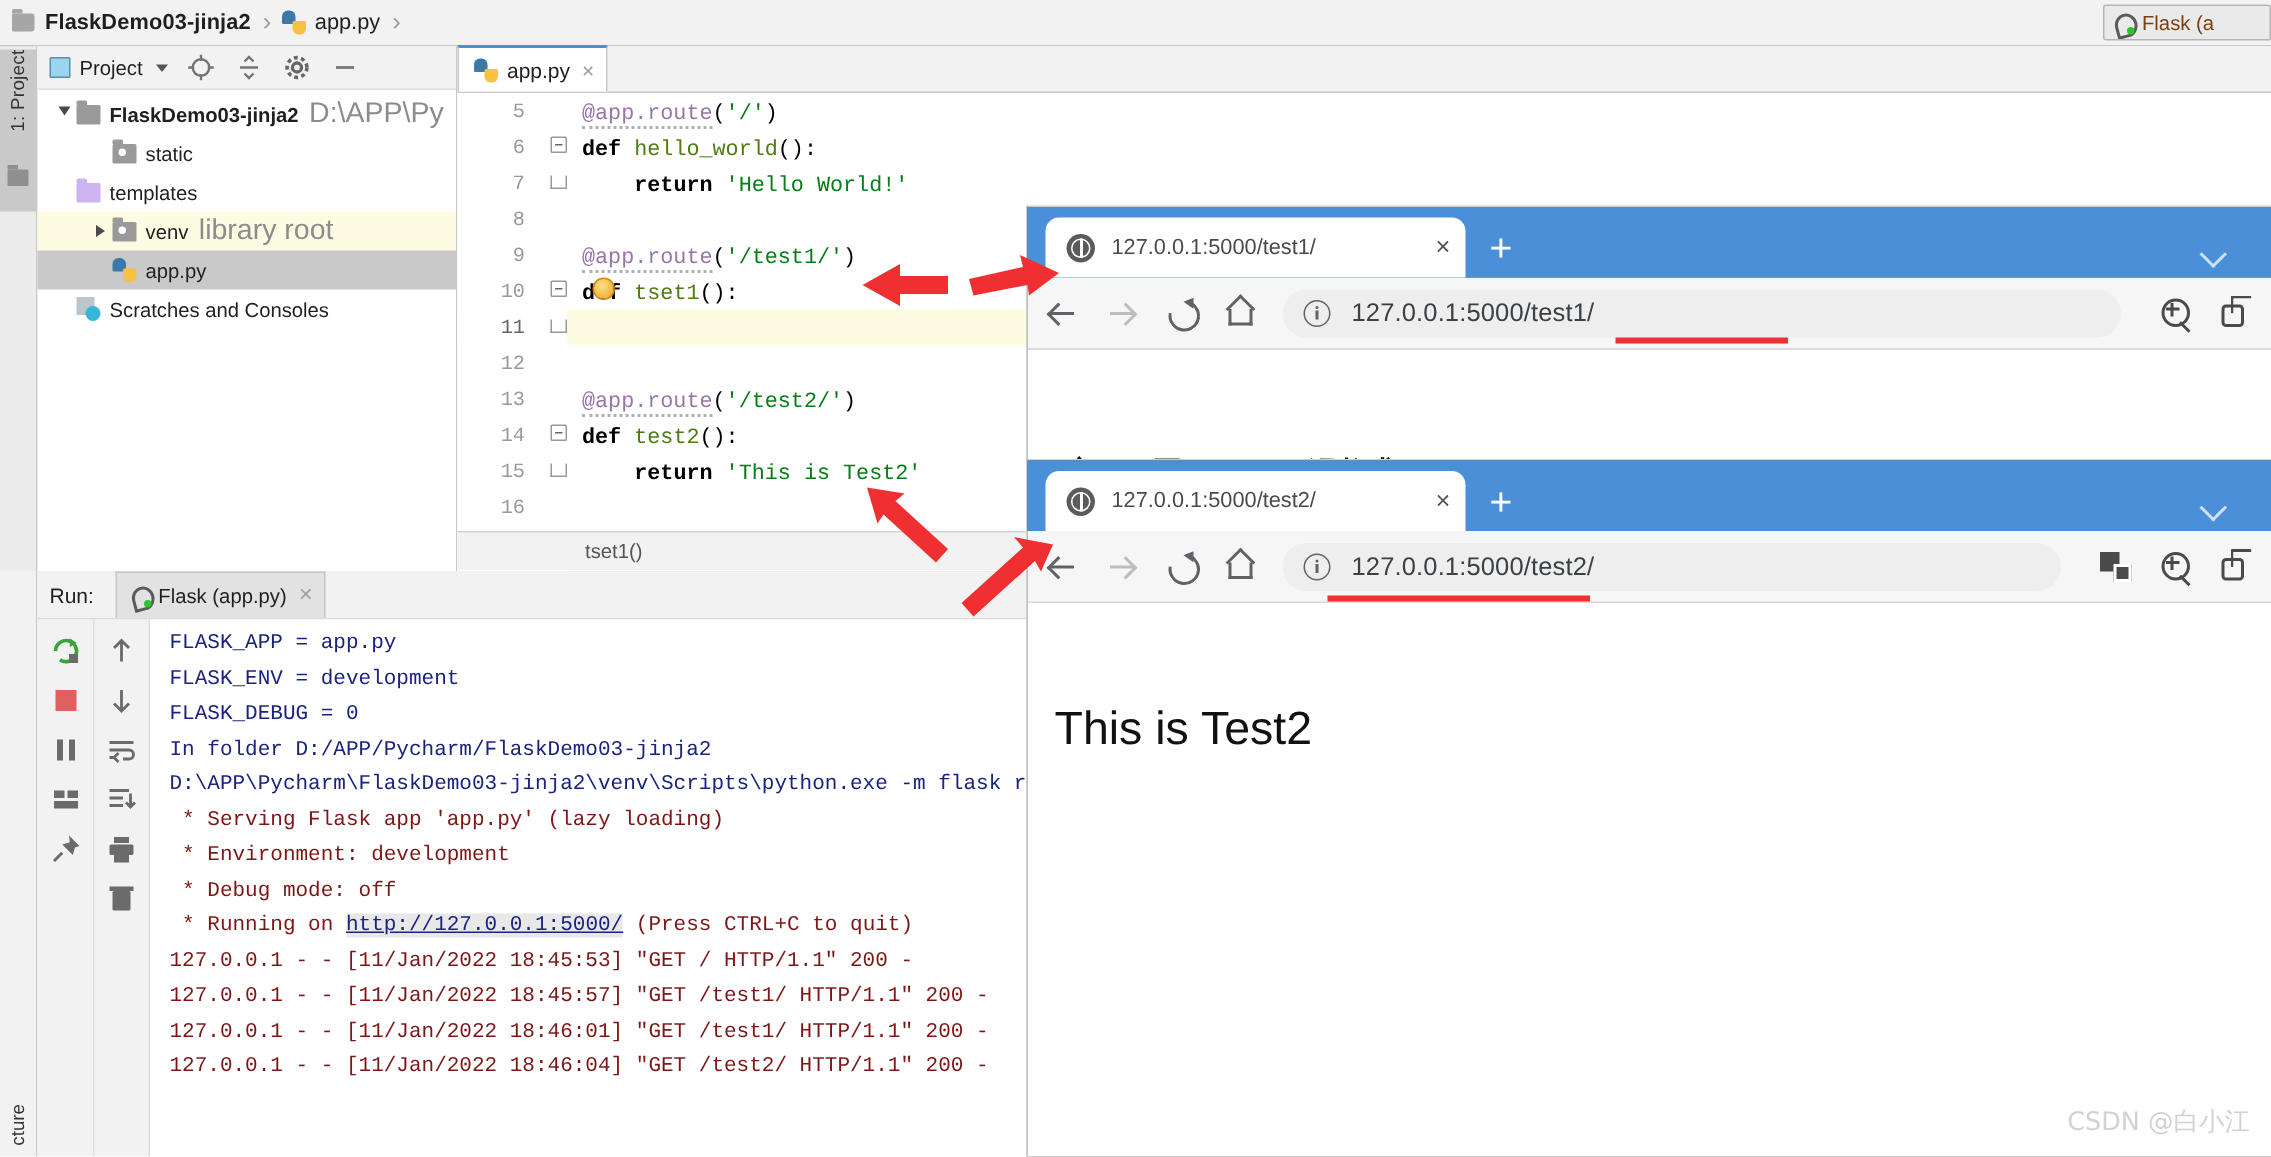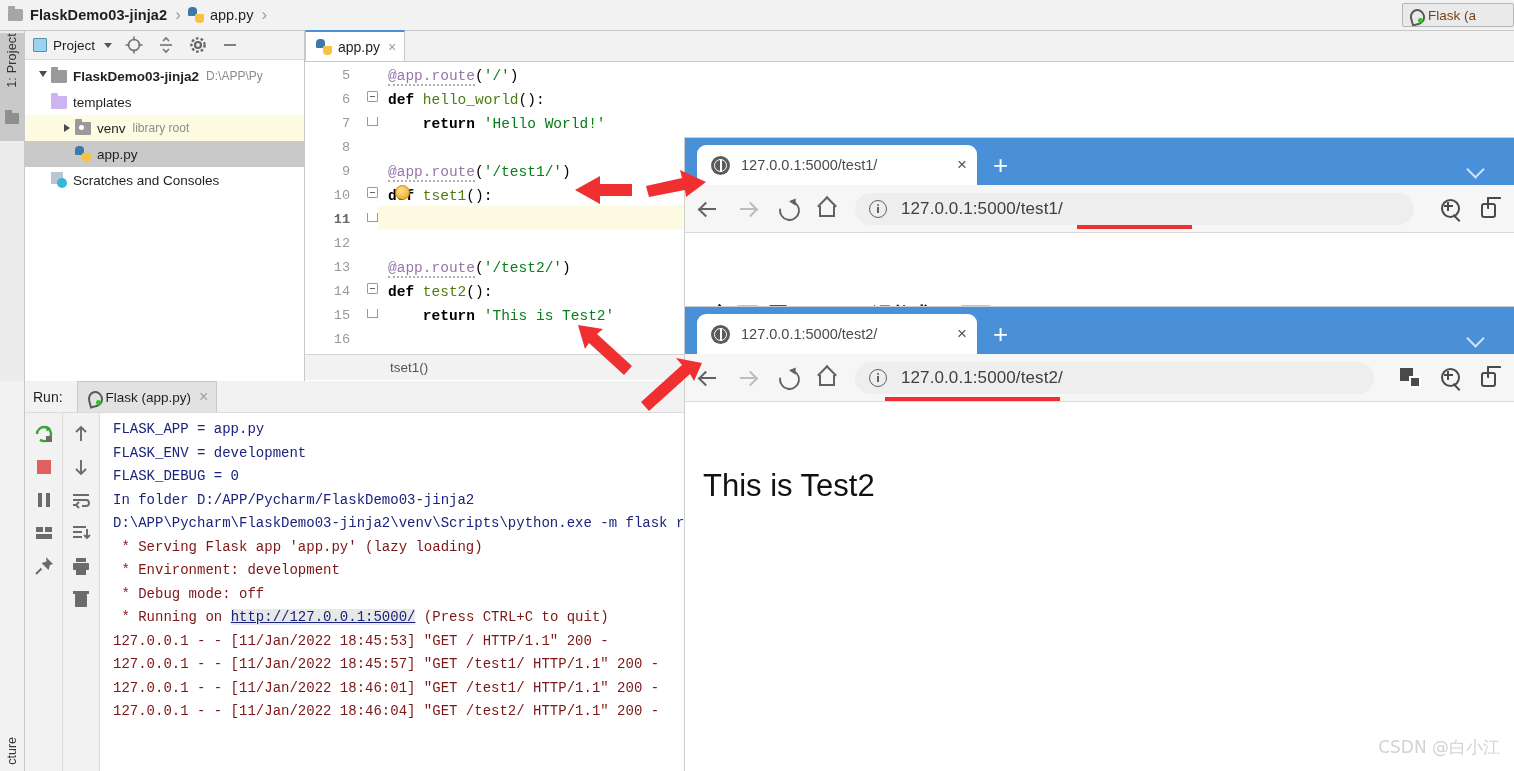--- a/index.html
+++ b/index.html
@@ -68,21 +68,21 @@
       border-left:6px solid #4a4a4a;}
   .chev.open{ border-left:4.5px solid transparent;border-right:4.5px solid transparent;
       border-top:6px solid #4a4a4a; border-left-width:4.5px;}
   .fico { width:16px;height:13px;border-radius:1px;margin-right:6px;position:relative;flex:0 0 16px;}
   .fico:before{content:"";position:absolute;left:0;top:-3px;width:7px;height:3px;border-radius:1px 1px 0 0;}
   .fico.gray{background:#9a9a9a;} .fico.gray:before{background:#9a9a9a;}
   .fico.purple{background:#cdb4f0;} .fico.purple:before{background:#cdb4f0;}
   .fico.dot:after{content:"";position:absolute;left:4px;top:3px;width:5px;height:5px;background:#fff;border-radius:50%;}
   .tname{font-size:13.5px;}
   .tname.bold{font-weight:bold;}
-  .tdim{color:#8c8c8c;margin-left:7px;font-size:12px;}
+  .tdim{color:#8c8c8c;margin-left:7px;font-size:19px;}
   .libico{ width:16px;height:14px;margin-right:6px;display:flex;gap:1.5px;align-items:flex-end;flex:0 0 16px;}
   .libico i{display:block;width:2.5px;background:#4aa24a;}
   .scratchico{width:16px;height:16px;position:relative;margin-right:6px;flex:0 0 16px;}
   .scratchico:before{content:"";position:absolute;left:0;top:0;width:12px;height:12px;background:#b9c6cf;}
   .scratchico:after{content:"";position:absolute;right:0;bottom:0;width:10px;height:10px;
       background:#36b6d9;border-radius:50%;}
 
   
   .editor { position:absolute; left:305px; top:31px; right:0; height:350px; background:#fff;
       border-bottom:1px solid #c8c8c8;}
@@ -272,20 +272,25 @@
       </div>
       <div class="tree" id="tree">
           <div class="trow" style="padding-left: 10px;">
             <span class="tw">
               <span class="chev open"></span>
             </span>
             <span class="fico gray"></span>
             <span class="tname bold">FlaskDemo03-jinja2</span>
             <span class="tdim">D:\APP\Py</span>
           </div>
+          <div class="trow" style="padding-left: 34px;">
+            <span class="tw"></span>
+            <span class="fico gray dot"></span>
+            <span class="tname">static</span>
+          </div>
           <div class="trow" style="">
             <span class="tw"></span>
             <span class="fico purple"></span>
             <span class="tname">templates</span>
           </div>
           <div class="trow sel-yellow" style="padding-left: 34px;">
             <span class="tw">
               <span class="chev"></span>
             </span>
             <span class="fico gray dot"></span>
@@ -321,21 +326,21 @@
       </div>
       <div class="codearea">
         <div class="hl-line" style="top:144px;"></div>
         <div class="gutter" id="gutter">
             <div class="gnum" style="top: 6px;">5</div>
             <div class="gnum" style="top: 30px;">6</div>
             <div class="gnum" style="top: 54px;">7</div>
             <div class="gnum" style="top: 78px;">8</div>
             <div class="gnum" style="top: 102px;">9</div>
             <div class="gnum" style="top: 126px;">10</div>
-            <div class="gnum cur" style="top: 150px; font-weight: bold;">11</div>
+            <div class="gnum cur" style="top: 150px;">11</div>
             <div class="gnum" style="top: 174px;">12</div>
             <div class="gnum" style="top: 198px;">13</div>
             <div class="gnum" style="top: 222px;">14</div>
             <div class="gnum" style="top: 246px;">15</div>
             <div class="gnum" style="top: 270px;">16</div>
           </div>
         <div class="code" id="codebox">
             <div class="cl" style="top: 6px;"><span class="k-dec squig">@app.route</span><span class="punc">(</span><span class="str">'/'</span><span class="punc">)</span></div>
             <div class="cl" style="top: 30px;"><span class="kw">def</span> <span class="fn">hello_world</span><span class="punc">():</span></div>
             <div class="cl" style="top: 54px;">&nbsp;&nbsp;&nbsp;&nbsp;<span class="kw">return</span> <span class="str">'Hello World!'</span></div>

